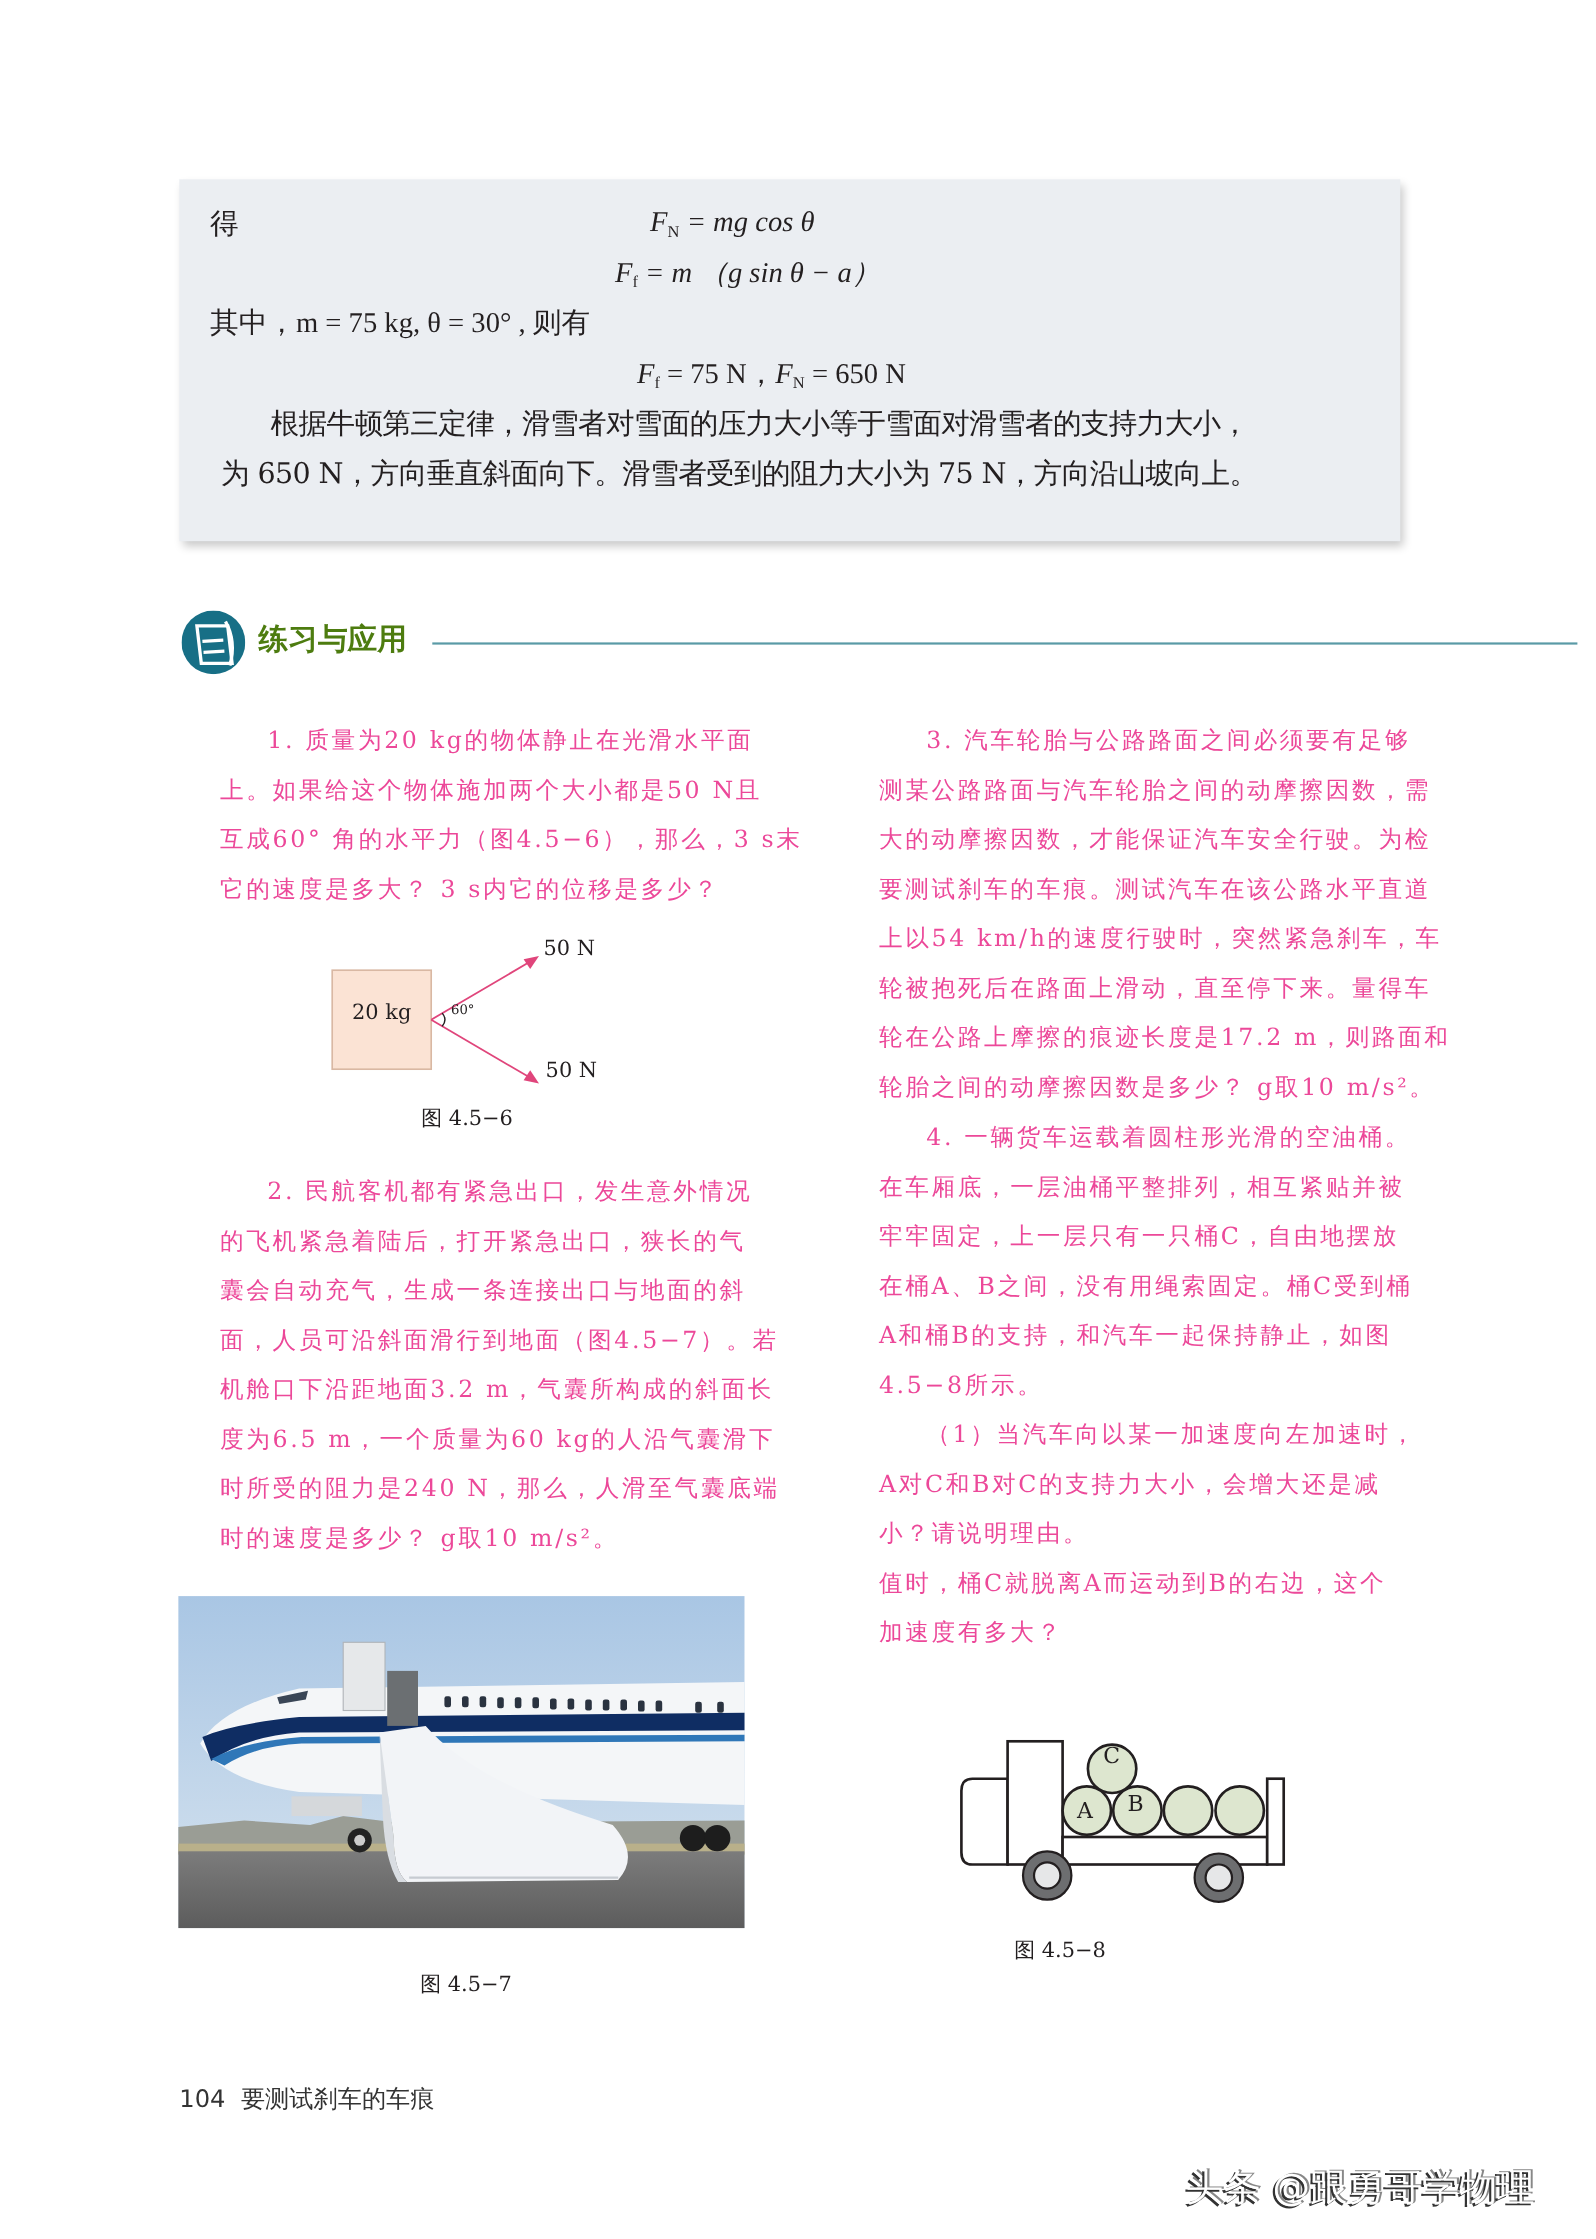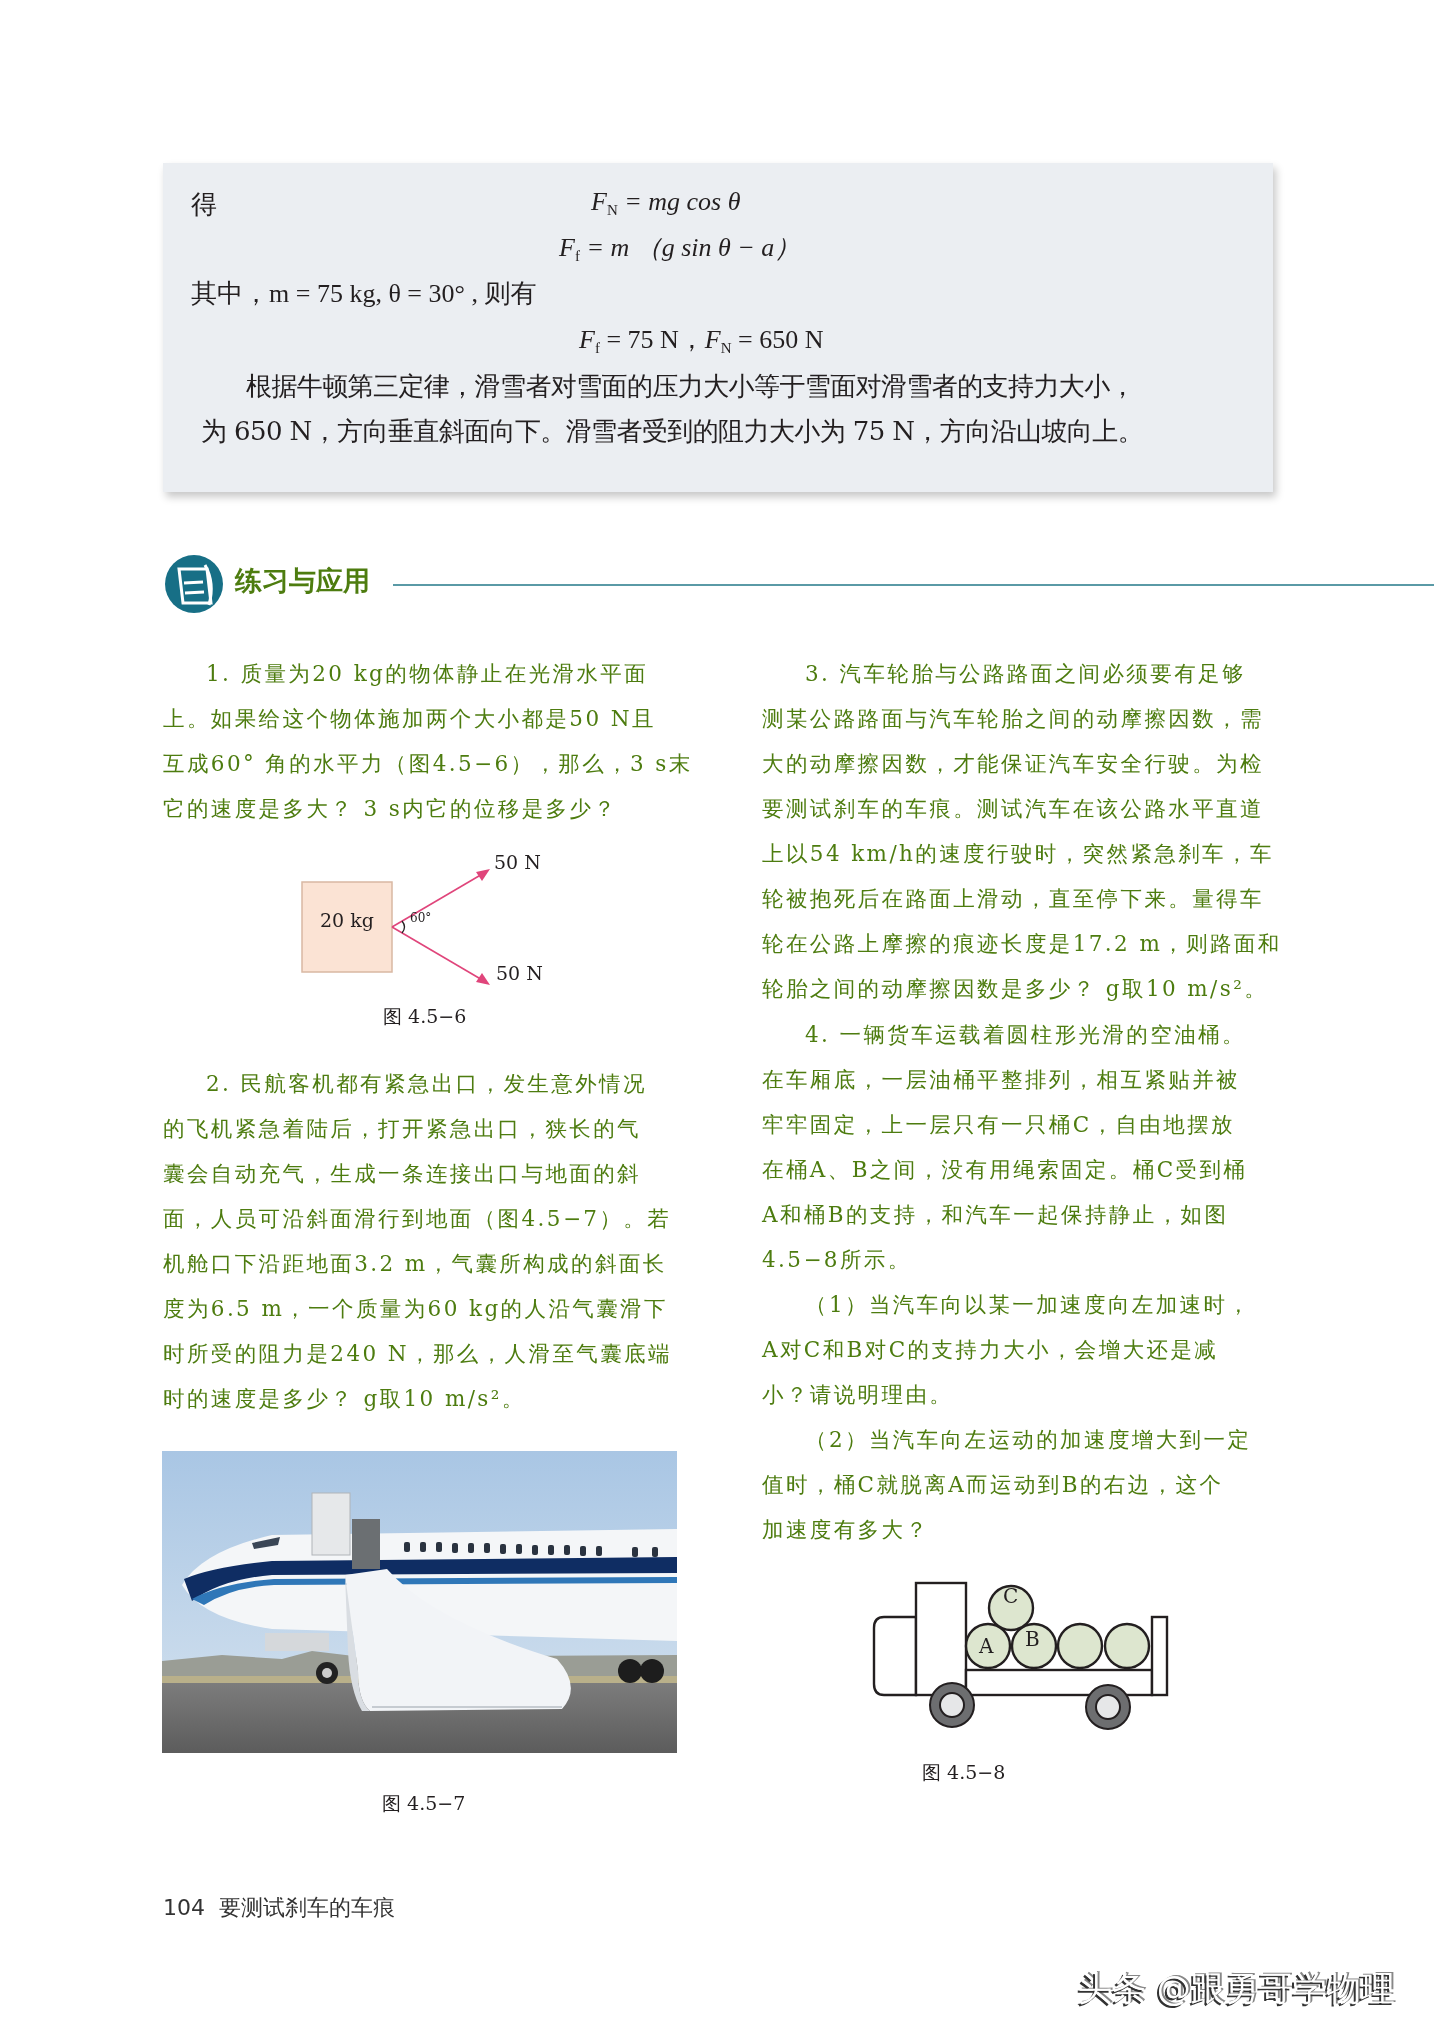--- a/index.html
+++ b/index.html
@@ -23,21 +23,21 @@
 
     
     .sec-icon { position: absolute; left: 165px; top: 555px; width: 58px; height: 58px; }
     .sec-title {
       position: absolute; left: 235px; top: 563px; font-size: 27px; font-weight: bold;
       color: #4d7c0f; font-family: "DejaVu Sans", "Liberation Sans", sans-serif; letter-spacing: 0px;
     }
     .sec-rule { position: absolute; left: 393px; top: 584px; width: 1041px; height: 2px; background: #5a9aa6; }
 
     
-    .col { position: absolute; width: 515px; font-size: 21.5px; line-height: 45px; letter-spacing: 2.4px; color: #4d7c0f; text-align: justify; }
+    .col { position: absolute; width: 515px; font-size: 21.5px; line-height: 45px; letter-spacing: 2.4px; color: #ec4899; text-align: justify; margin-left: 37px; }
     .col .line { display: block; white-space: nowrap; }
     .col-left { left: 163px; top: 651px; }
     .col-right { left: 762px; top: 651px; }
 
     
     .fig6 { position: absolute; left: 290px; top: 848px; width: 300px; height: 190px; }
     .caption { position: absolute; font-size: 19px; color: #231f20; white-space: nowrap; }
 
     
     .photo { position: absolute; left: 162px; top: 1451px; width: 515px; height: 302px; overflow: hidden; }
@@ -185,21 +185,20 @@
   <span class="line">牢牢固定，上一层只有一只桶C，自由地摆放</span>
   <span class="line">在桶A、B之间，没有用绳索固定。桶C受到桶</span>
   <span class="line">A和桶B的支持，和汽车一起保持静止，如图</span>
   <span class="line">4.5−8所示。</span>
   <div>
     <span class="line" style="padding-left:2em;">（1）当汽车向以某一加速度向左加速时，</span>
     <span class="line">A对C和B对C的支持力大小，会增大还是减</span>
     <span class="line">小？请说明理由。</span>
   </div>
   <div>
-    <span class="line" style="padding-left:2em;">（2）当汽车向左运动的加速度增大到一定</span>
     <span class="line">值时，桶C就脱离A而运动到B的右边，这个</span>
     <span class="line">加速度有多大？</span>
   </div>
 </div>
 
 <svg class="abs" style="left:866px;top:1568px;" width="312" height="170" viewBox="0 0 312 170">
 
   <path d="M50 49 L18 49 Q8 49 8 60 L8 116 Q8 127 18 127 L50 127 Z" fill="#fff" stroke="#231f20" stroke-width="2.4"></path>
   <rect x="50" y="15" width="50" height="112" fill="#fff" stroke="#231f20" stroke-width="2.4"></rect>
 

